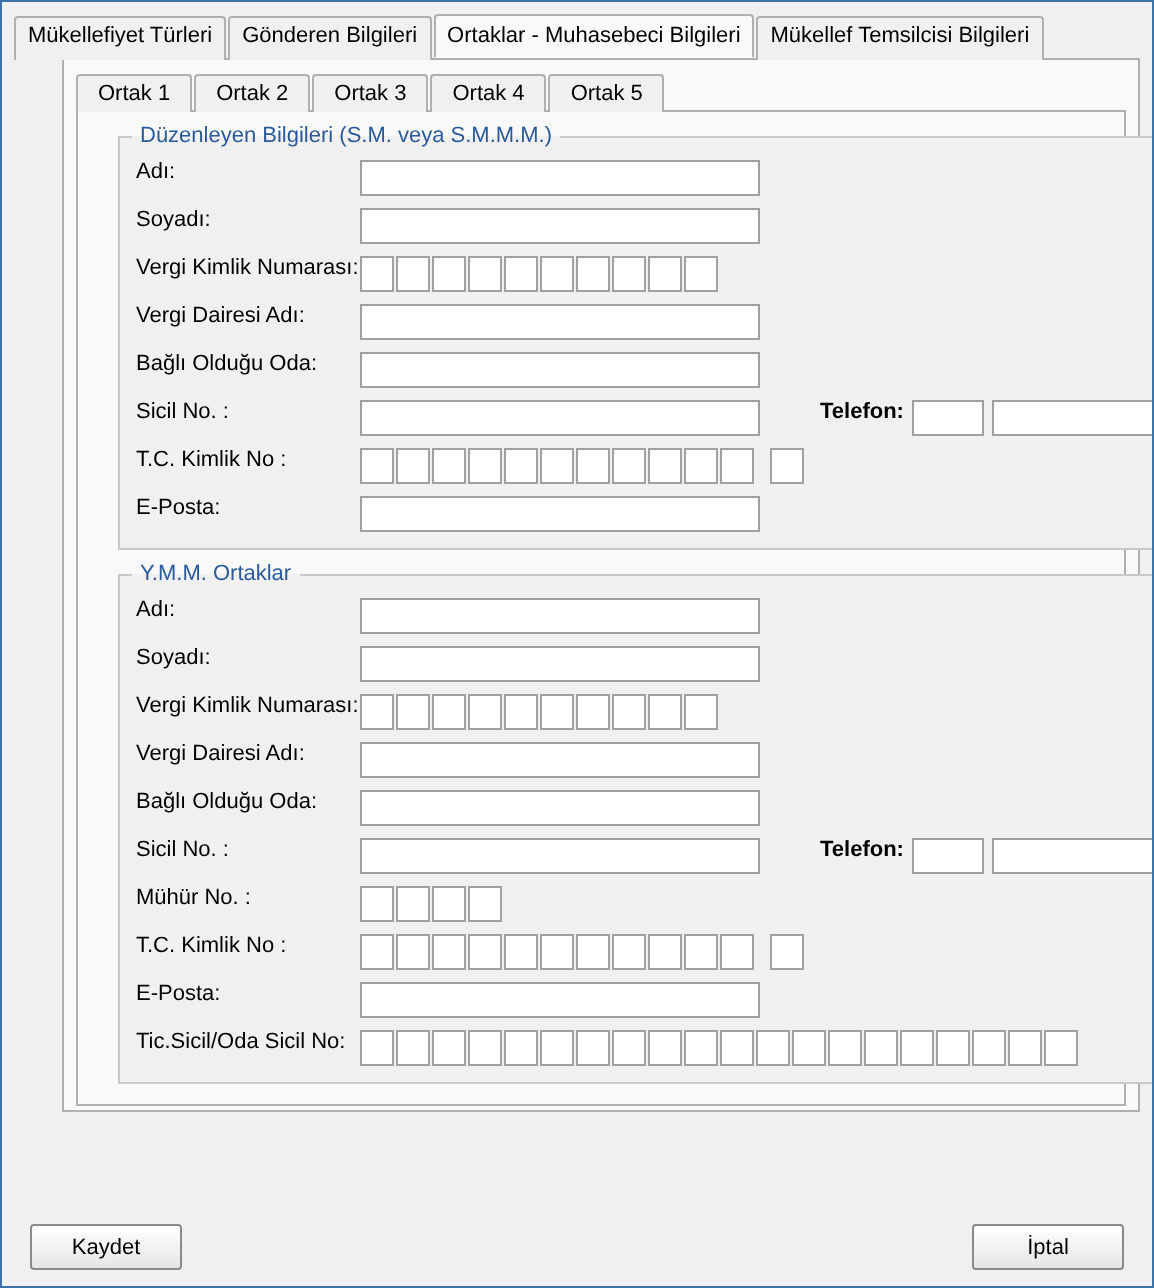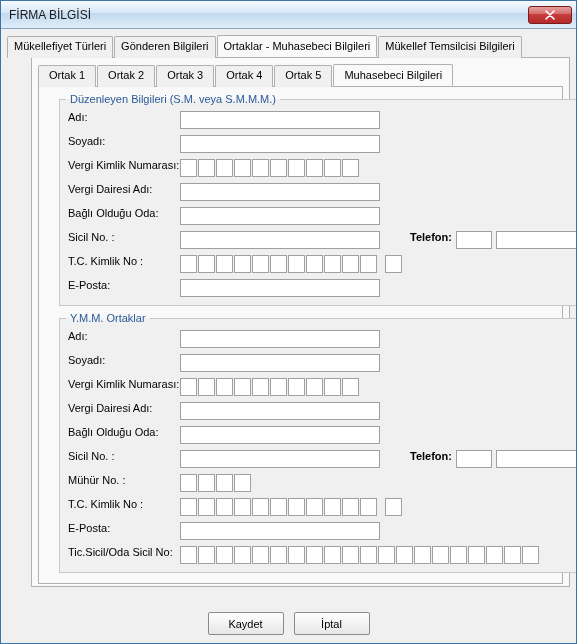--- a/index.html
+++ b/index.html
@@ -150,67 +150,58 @@
     padding: 0;
   }
   .boxes .gap { width: 6px; border: none; background: transparent; }
 
   .muhurno .cell { width: 17px; height: 18px; }
 
   
   .footer {
     margin-top: auto;
     display: flex;
-    justify-content: center;
+    justify-content: space-between;
     gap: 10px;
     padding: 6px 8px 0 8px;
   }
   .btn {
     min-width: 76px;
     height: 23px;
     background: linear-gradient(to bottom, #ffffff, #e6e6e6);
     border: 1px solid #8a8a8a;
     border-radius: 2px;
     font-family: inherit;
     font-size: 11px;
     cursor: pointer;
   }
 </style>
 </head>
 <body>
 
 <div class="window">
 
-  <div class="titlebar">
-    <div class="title">FİRMA BİLGİSİ</div>
-    <div class="closebtn" title="Close">
-      <svg viewBox="0 0 10 10">
-        <path d="M1 1 L9 9 M9 1 L1 9" stroke="#fff" stroke-width="1.6" stroke-linecap="round"></path>
-      </svg>
-    </div>
-  </div>
 
   <div class="client">
 
     <div class="tabrow">
       <div class="tab">Mükellefiyet Türleri</div>
       <div class="tab">Gönderen Bilgileri</div>
       <div class="tab active">Ortaklar - Muhasebeci Bilgileri</div>
       <div class="tab">Mükellef Temsilcisi Bilgileri</div>
     </div>
 
     <div class="tabpanel">
 
       <div class="tabrow">
         <div class="tab subtab">Ortak 1</div>
         <div class="tab subtab">Ortak 2</div>
         <div class="tab subtab">Ortak 3</div>
         <div class="tab subtab">Ortak 4</div>
         <div class="tab subtab">Ortak 5</div>
-        <div class="tab subtab active">Muhasebeci Bilgileri</div>
       </div>
 
       <div class="subpanel">
 
         <fieldset>
           <legend>Düzenleyen Bilgileri (S.M. veya S.M.M.M.)</legend>
 
           <div class="row">
             <span class="lbl">Adı:</span>
             <input type="text" class="wide" value="" style="">

